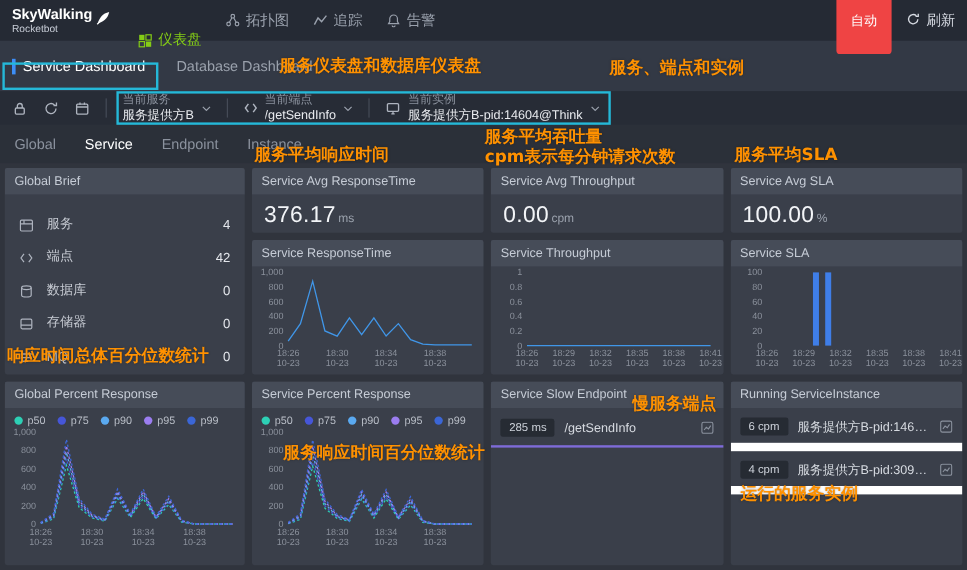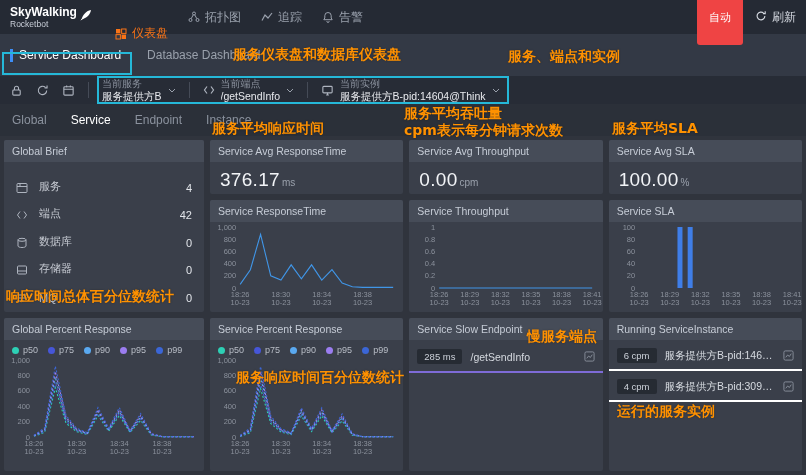--- a/index.html
+++ b/index.html
@@ -9,21 +9,21 @@
     background:#30343d; font-family:"Liberation Sans", sans-serif; color:#c6cad2;
   }
   
   .navbar { height:34px; background:#252a34; display:flex; align-items:center; padding:0 10px; }
   .logo { display:flex; align-items:center; gap:2px; color:#fff; margin-right:22px; }
   .logo-stack { line-height:1; }
   .logo-title { font-size:12px; font-weight:bold; color:#ffffff; }
   .logo-subtitle { font-size:8.5px; color:#c9ced8; margin-top:2px; }
   .menu { display:flex; gap:20px; align-items:center; }
   .menu-item { display:flex; gap:5px; align-items:center; font-size:12px; color:#9aa1ad; cursor:pointer; }
-  .menu-item.active { color:#f97316;margin-top:33px; }
+  .menu-item.active { color:#84cc16;margin-top:33px; }
   .menu-item svg { display:block; }
   .nav-right { margin-left:auto; display:flex; gap:12px; align-items:center; }
   .btn-auto { background:#ef4444; color:#fff; border:none; border-radius:3px; font-size:11px; padding:20px 12px; cursor:pointer; }
   .btn-refresh { background:transparent; border:none; color:#d6dae2; display:flex; gap:5px; align-items:center; font-size:12px; cursor:pointer; }
   
   .dash-tabs { height:42px; background:#333945; display:flex; align-items:center; padding:0 10px; gap:26px; }
   .dash-tab { font-size:12px; color:#9aa1ac; display:flex; align-items:center; gap:6px; cursor:pointer; }
   .dash-tab.active { color:#ffffff; }
   .tab-accent { width:3px; height:13px; background:#3d8ef7; display:inline-block; }
   
@@ -57,21 +57,21 @@
   .chart-card svg { display:block; width:100%; }
   .row2-chart svg { height:86px; }
   .percent-chart svg { height:102px; }
   .legend { display:flex; gap:10px; padding:5px 8px 0; align-items:center; font-size:9px; color:#b9bec7; }
   .legend-item { display:flex; align-items:center; }
   .dot { width:7px; height:7px; border-radius:50%; display:inline-block; margin-right:4px; }
   svg .axis { font-size:7.5px; fill:#8b919c; font-family:"Liberation Sans", sans-serif; }
   .ep-row { display:flex; align-items:center; gap:8px; padding:9px 8px 7px; font-size:10.5px; color:#d6dae0;
     border-bottom:2px solid #7e6bd8; min-width:0; }
   .inst-row { display:flex; align-items:center; gap:8px; padding:8px 8px 6px; font-size:10.5px; color:#d6dae0;
-    border-bottom:2px solid #ffffff; min-width:0; }
+    border-bottom:7px solid #ffffff; min-width:0; }
   .row-label { white-space:nowrap; overflow:hidden; text-overflow:ellipsis; flex:1; }
   .badge { background:#262b33; color:#cdd2da; font-size:9.5px; padding:2px 7px; border-radius:2px; white-space:nowrap; }
   .row-icon { margin-left:auto; color:#8b929e; display:flex; align-items:center; cursor:pointer; }
   
   .overlay { position:absolute; inset:0; pointer-events:none; }
   .ann { position:absolute; color:#ff9100; font-size:14px; font-weight:bold; white-space:nowrap;
     font-family:"DejaVu Sans", sans-serif; text-shadow:0 0 2px rgba(0,0,0,.35); }
   .ann-box { position:absolute; border:2px solid #25b8d8; }
 </style>
 </head>

